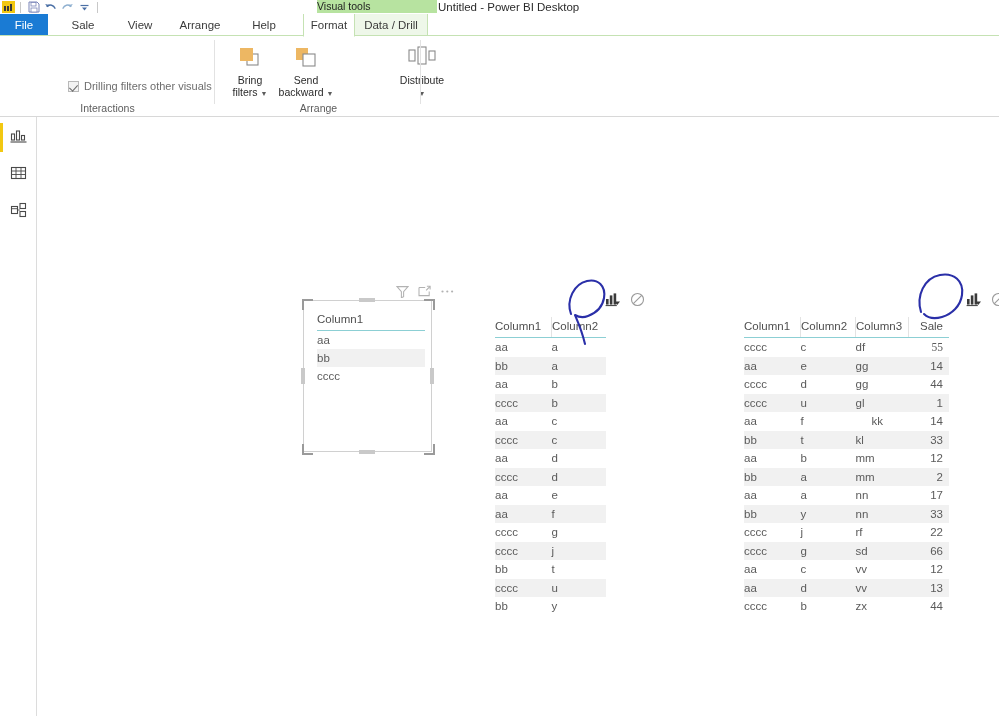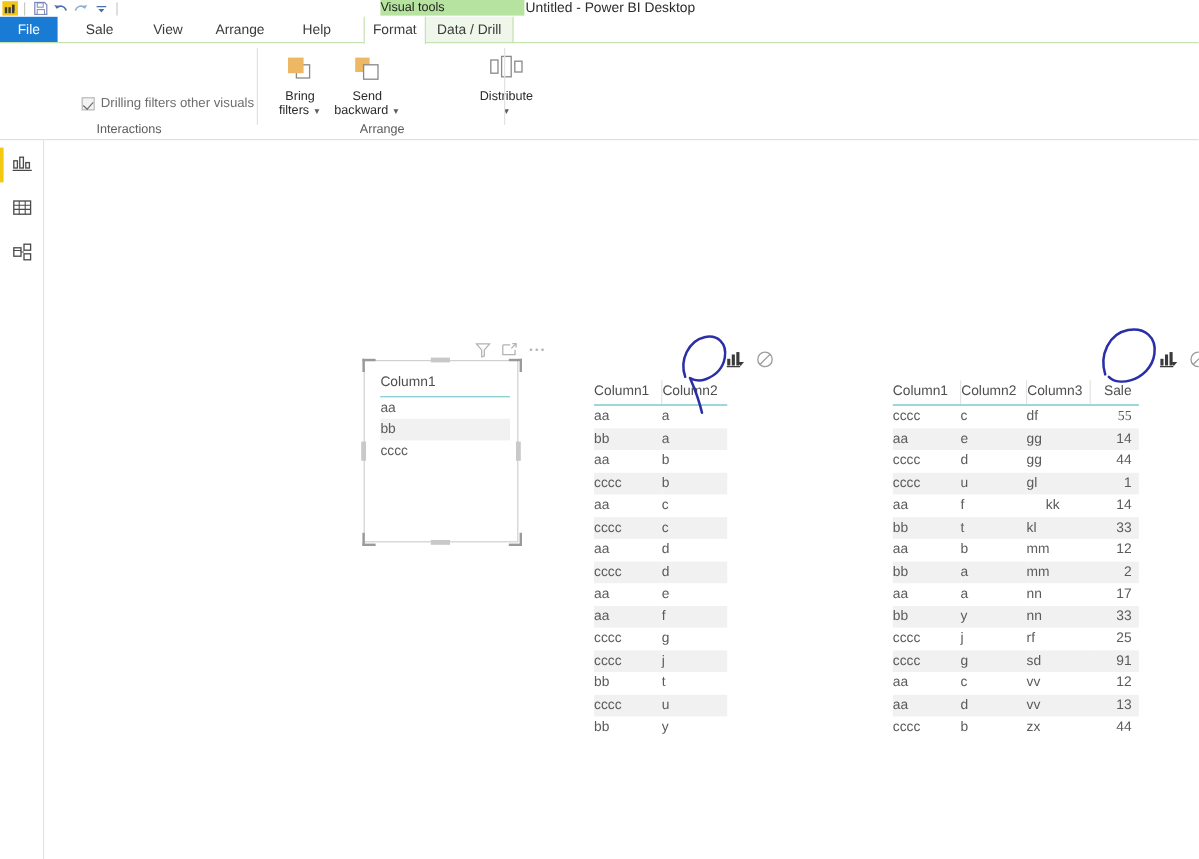--- a/index.html
+++ b/index.html
@@ -749,27 +749,27 @@
           <tr class="alt">
             <td style="height: 12.5px; padding-left: 0px;">bb</td>
             <td style="height: 12.5px; padding-left: 0px;">y</td>
             <td style="height: 12.5px; padding-left: 0px;">nn</td>
             <td class="num" style="height: 12.5px; padding-left: 0px;">33</td>
           </tr>
           <tr>
             <td style="height: 12.5px; padding-left: 0px;">cccc</td>
             <td style="height: 12.5px; padding-left: 0px;">j</td>
             <td style="height: 12.5px; padding-left: 0px;">rf</td>
-            <td class="num" style="height: 12.5px; padding-left: 0px;">25</td>
+            <td class="num" style="height: 12.5px; padding-left: 0px;">22</td>
           </tr>
           <tr class="alt">
             <td style="height: 12.5px; padding-left: 0px;">cccc</td>
             <td style="height: 12.5px; padding-left: 0px;">g</td>
             <td style="height: 12.5px; padding-left: 0px;">sd</td>
-            <td class="num" style="height: 12.5px; padding-left: 0px;">91</td>
+            <td class="num" style="height: 12.5px; padding-left: 0px;">66</td>
           </tr>
           <tr>
             <td style="height: 12.5px; padding-left: 0px;">aa</td>
             <td style="height: 12.5px; padding-left: 0px;">c</td>
             <td style="height: 12.5px; padding-left: 0px;">vv</td>
             <td class="num" style="height: 12.5px; padding-left: 0px;">12</td>
           </tr>
           <tr class="alt">
             <td style="height: 12.5px; padding-left: 0px;">aa</td>
             <td style="height: 12.5px; padding-left: 0px;">d</td>

